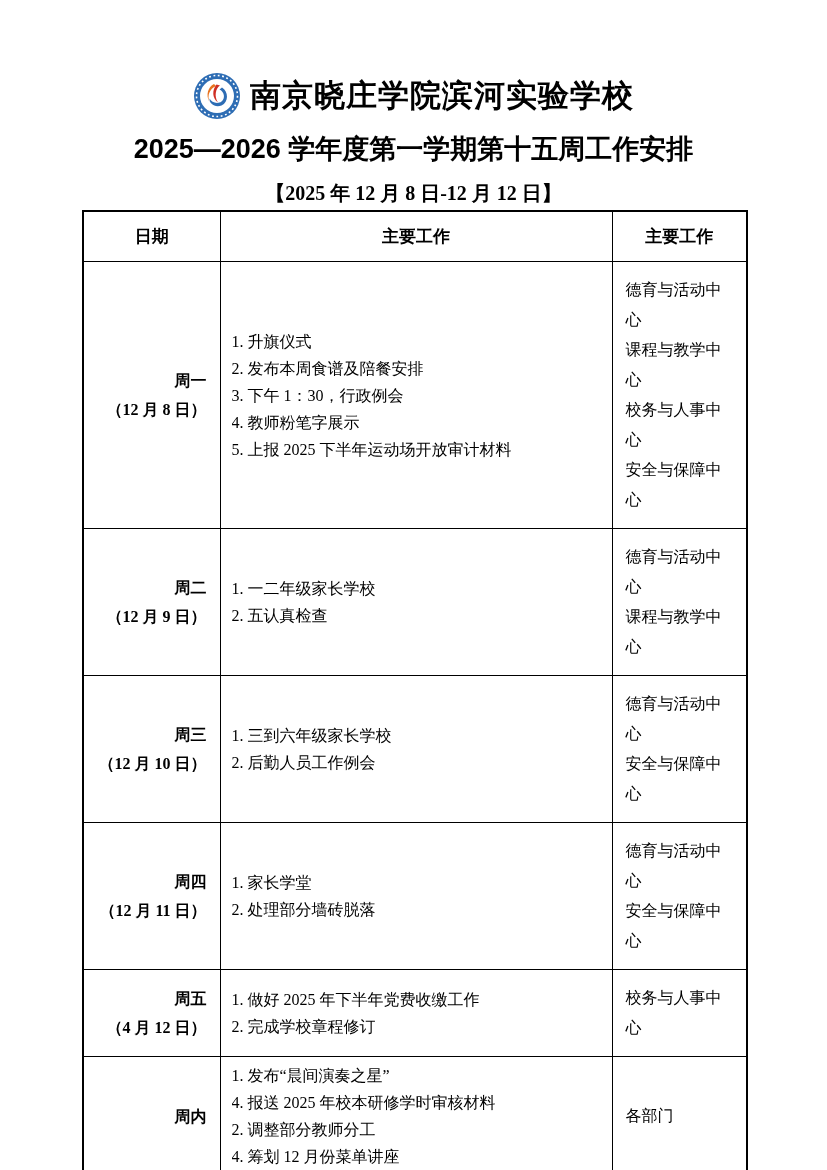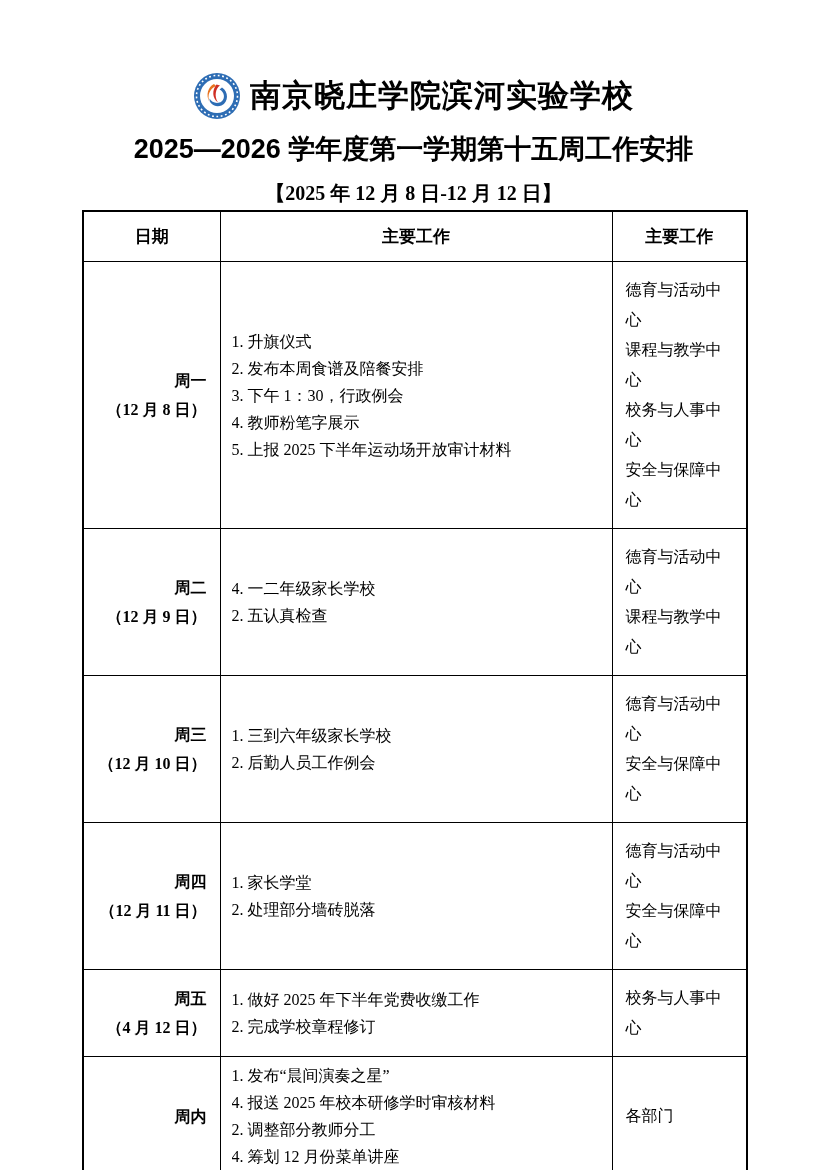--- a/index.html
+++ b/index.html
@@ -94,21 +94,21 @@
             <div class="dept-line">校务与人事中心</div>
             <div class="dept-line">安全与保障中心</div>
           </td>
       </tr>
       <tr class="h68">
         <td class="col-day">
           <div>周二</div>
           <div>（12 月 9 日）</div>
         </td>
         <td class="col-tasks">
-            <div class="task-line">4. 一二年级家长学校</div>
+            <div class="task-line">1. 一二年级家长学校</div>
             <div class="task-line">2. 五认真检查</div>
           </td>
         <td class="col-dept">
             <div class="dept-line">德育与活动中心</div>
             <div class="dept-line">课程与教学中心</div>
           </td>
       </tr>
       <tr class="h70">
         <td class="col-day">
           <div>周三</div>

